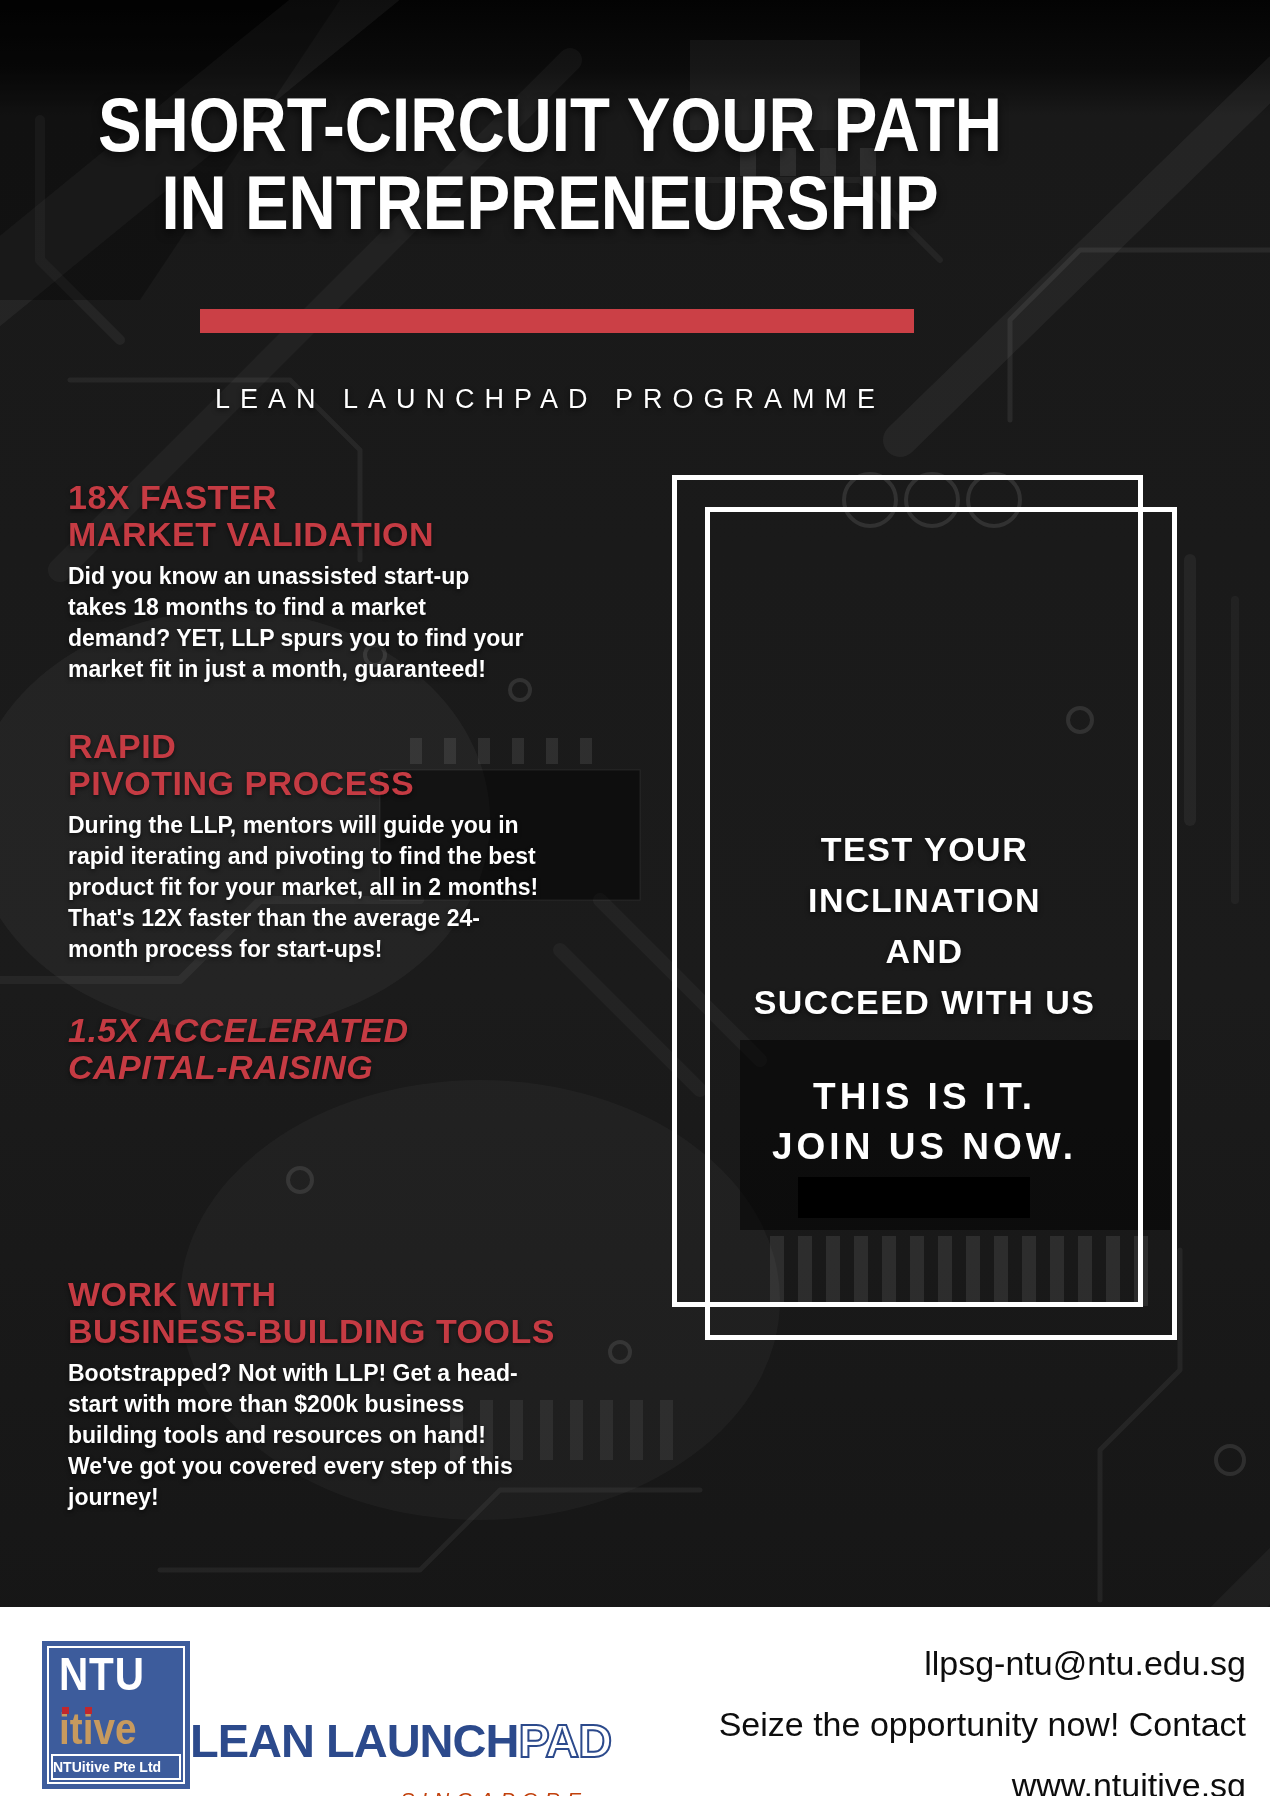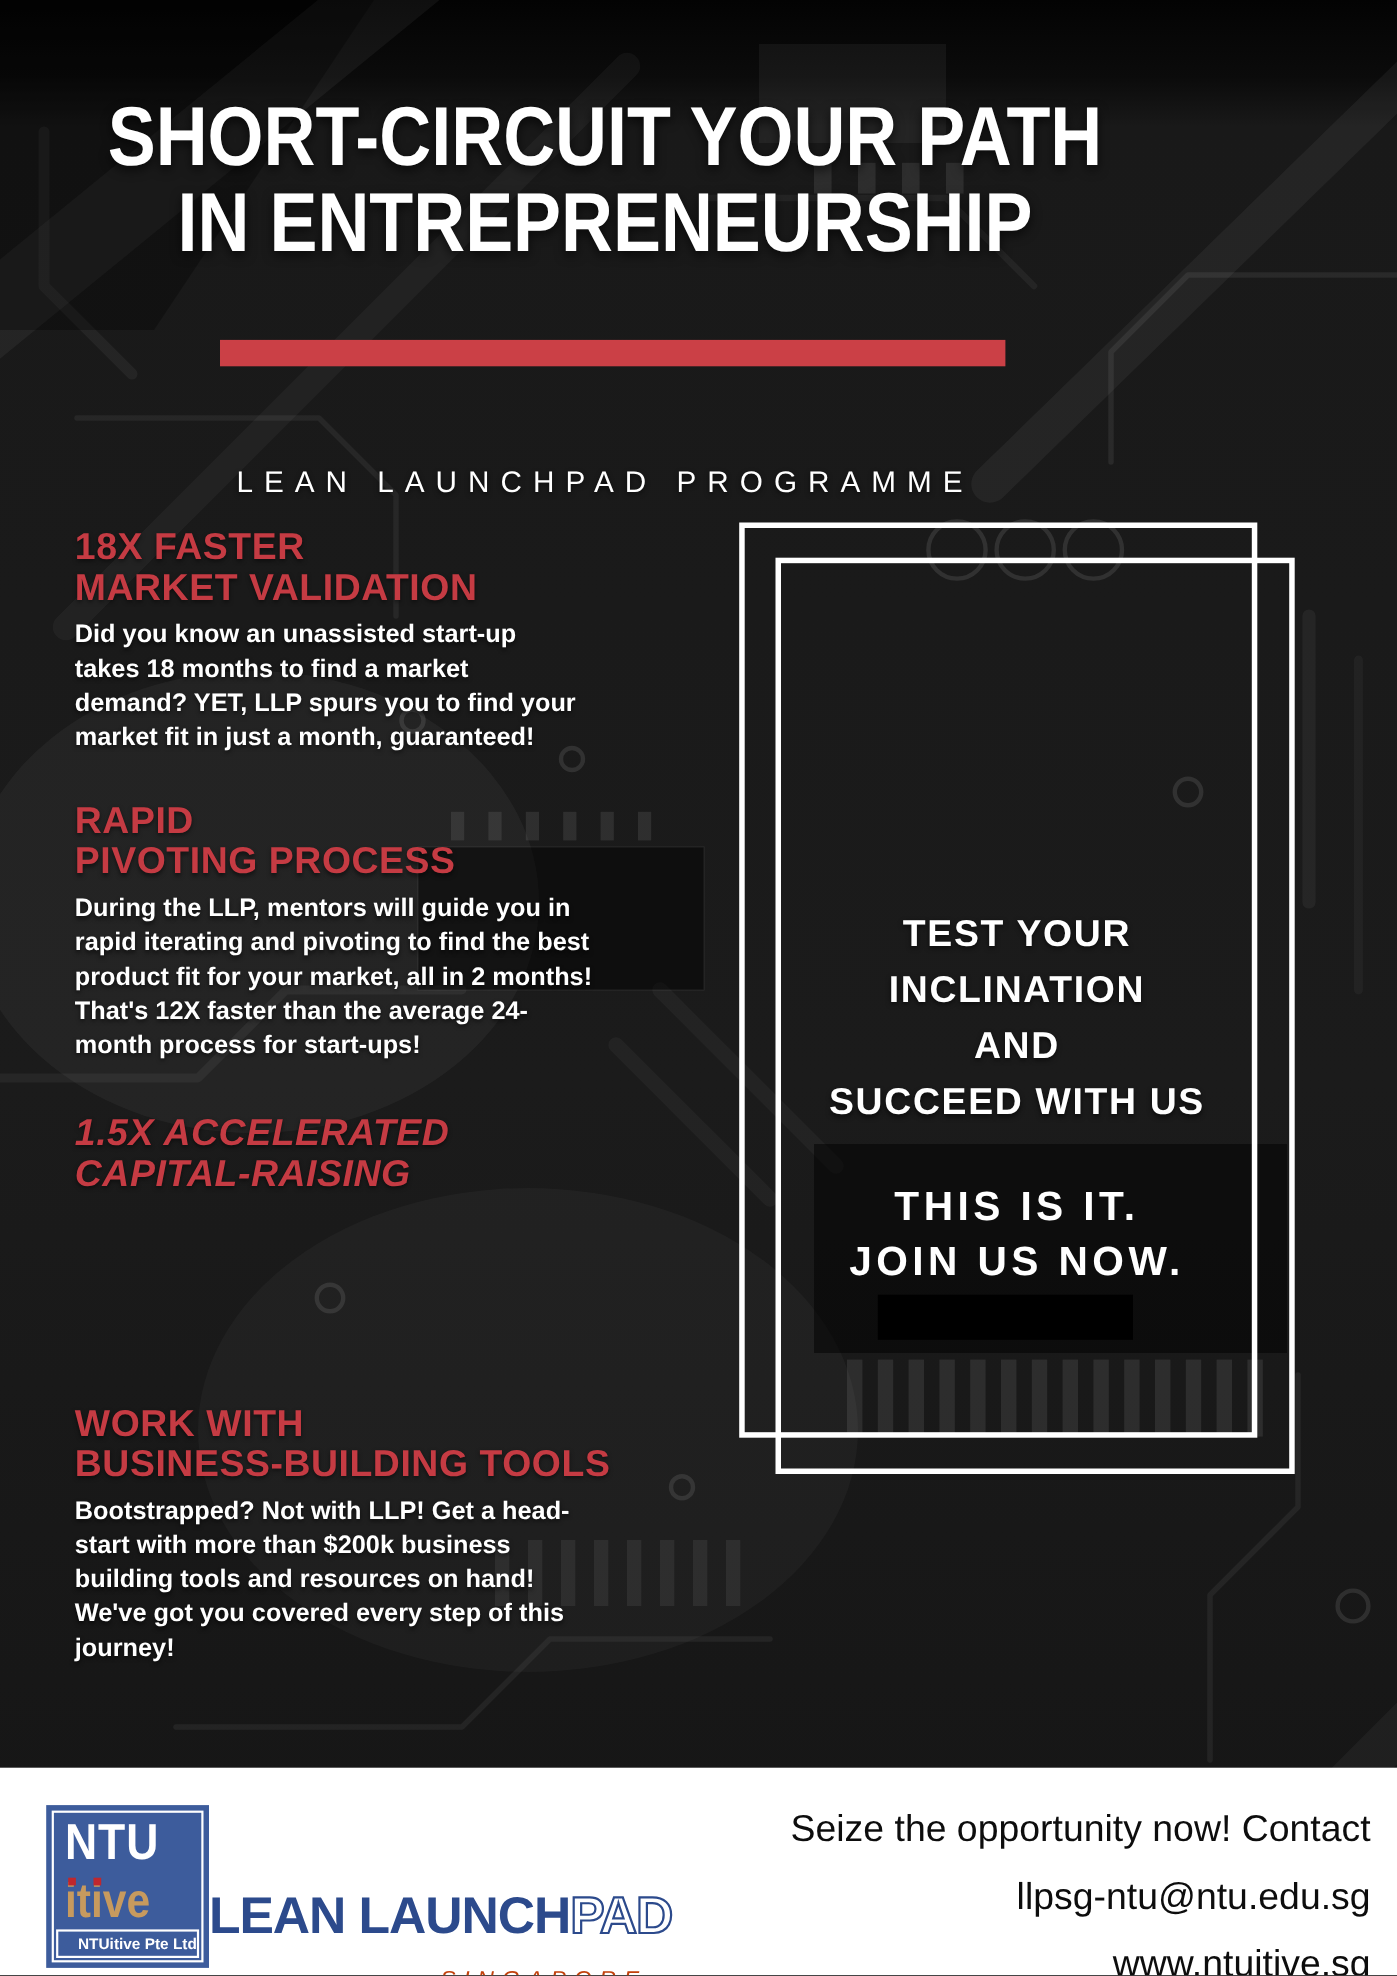--- a/index.html
+++ b/index.html
@@ -17,21 +17,21 @@
     position:absolute; top:86px; left:0; width:1100px;
     text-align:center; color:#ffffff;
     font-size:76px; font-weight:bold; line-height:78px; letter-spacing:0px;
     white-space:pre; transform:scaleX(0.86); transform-origin:50% 0;
     text-shadow:0 4px 10px rgba(0,0,0,0.65);
   }
   .red-bar { position:absolute; left:200px; top:309px; width:714px; height:24px; background:#cb4046; }
   .programme {
     position:absolute; top:384px; left:0; width:1100px;
     text-align:center; color:#ffffff; font-size:27px; letter-spacing:10px;
-    white-space:pre; text-shadow:0 2px 5px rgba(0,0,0,0.6);margin-top:39px;
+    white-space:pre; text-shadow:0 2px 5px rgba(0,0,0,0.6);
   }
   
   .benefit { position:absolute; left:68px; }
   .benefit h2 {
     color:#c53b43; font-size:34px; line-height:37px; font-weight:bold;
     letter-spacing:0.5px; white-space:pre;
     text-shadow:0 2px 4px rgba(0,0,0,0.5);
   }
   .benefit p {
     color:#ffffff; font-size:23px; line-height:31px; font-weight:bold;
@@ -65,21 +65,21 @@
     letter-spacing:1px; transform:scaleX(0.88); transform-origin:0 0;
   }
   .itive-line {
     position:absolute; left:17px; top:63px; color:#c79a5e; font-size:44px; font-weight:bold;
     transform:scaleX(0.88); transform-origin:0 0;
   }
   .red-dot { position:absolute; width:7px; height:7px; background:#c0272d; }
   .dot1 { left:20px; top:66px; } .dot2 { left:43px; top:66px; }
   .pte-box {
     position:absolute; left:9px; right:9px; bottom:9px; border:2px solid #ffffff;
-    color:#ffffff; font-size:14px; font-weight:bold; text-align:right; line-height:22px;
+    color:#ffffff; font-size:14px; font-weight:bold; text-align:left; line-height:22px;
     letter-spacing:0px; white-space:nowrap;
   }
   .llp-logo { position:absolute; left:190px; top:106px; width:400px; color:#2c4a8c; }
   .llp-main { font-size:47px; font-weight:bold; letter-spacing:-1px; white-space:nowrap; }
   .llp-outline { color:#ffffff; -webkit-text-stroke:2px #2c4a8c; }
   .llp-sg { text-align:right; color:#c2410c; font-size:21px; letter-spacing:7px; margin-top:20px; padding-right:2px;font-style:italic; }
   .contact { position:absolute; right:24px; top:26px; text-align:right; color:#0d0d0d; font-size:34px; line-height:61px; }
 </style>
 </head>
 <body>
@@ -213,18 +213,18 @@
       <div class="red-dot dot2"></div>
       <div class="pte-box">NTUitive Pte Ltd</div>
     </div>
 
     <div class="llp-logo">
       <div class="llp-main"><span>LEAN LAUNCH</span><span class="llp-outline">PAD</span></div>
       <div class="llp-sg">SINGAPORE</div>
     </div>
 
     <div class="contact">
+      <div>llpsg-ntu@ntu.edu.sg</div>
       <div>Seize the opportunity now! Contact</div>
-      <div>llpsg-ntu@ntu.edu.sg</div>
       <div>www.ntuitive.sg</div>
     </div>
   </footer>
 </div>
 
 </body></html>

